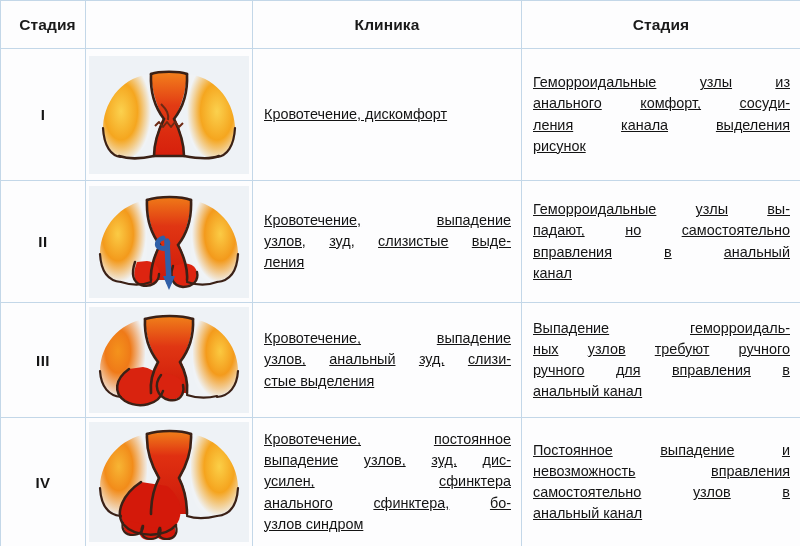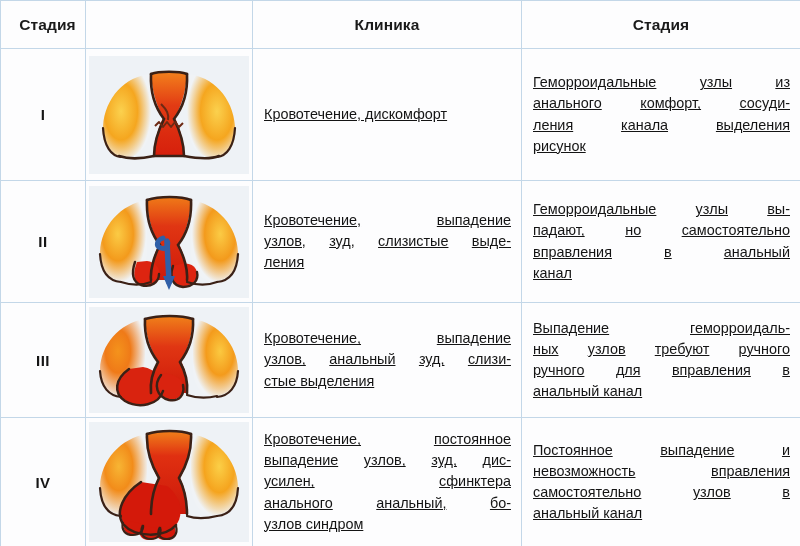--- a/index.html
+++ b/index.html
@@ -384,21 +384,21 @@
               <span>узлов,</span>
               <span>зуд,</span>
               <span>дис-</span>
             </span>
           <span class="line just">
               <span>усилен,</span>
               <span>сфинктера</span>
             </span>
           <span class="line just">
               <span>анального</span>
-              <span>анальный,</span>
+              <span>сфинктера,</span>
               <span>бо-</span>
             </span>
           <span class="line">узлов синдром</span>
         </td>
         <td class="text-cell">
           <span class="line just">
               <span>Постоянное</span>
               <span>выпадение</span>
               <span>и</span>
             </span>

